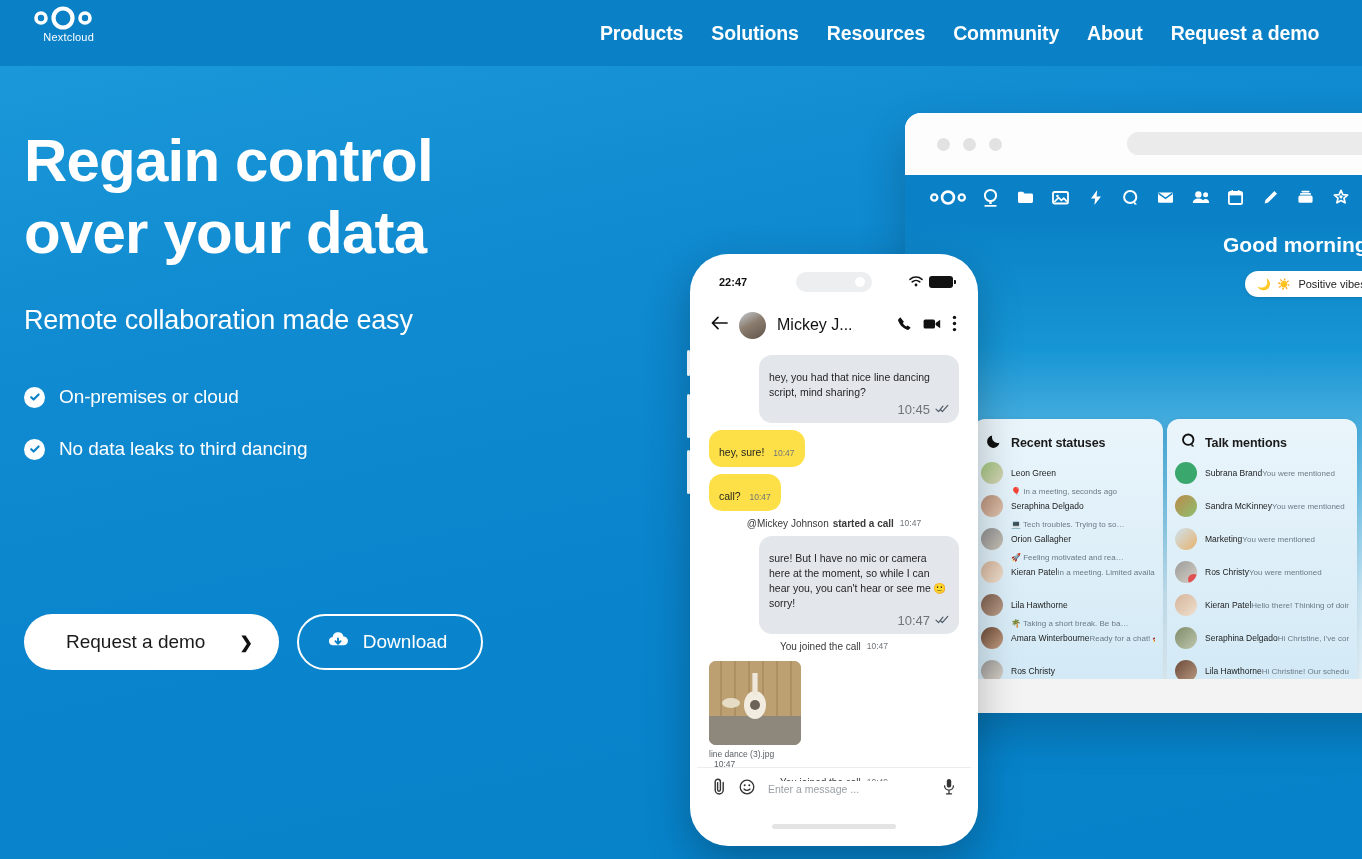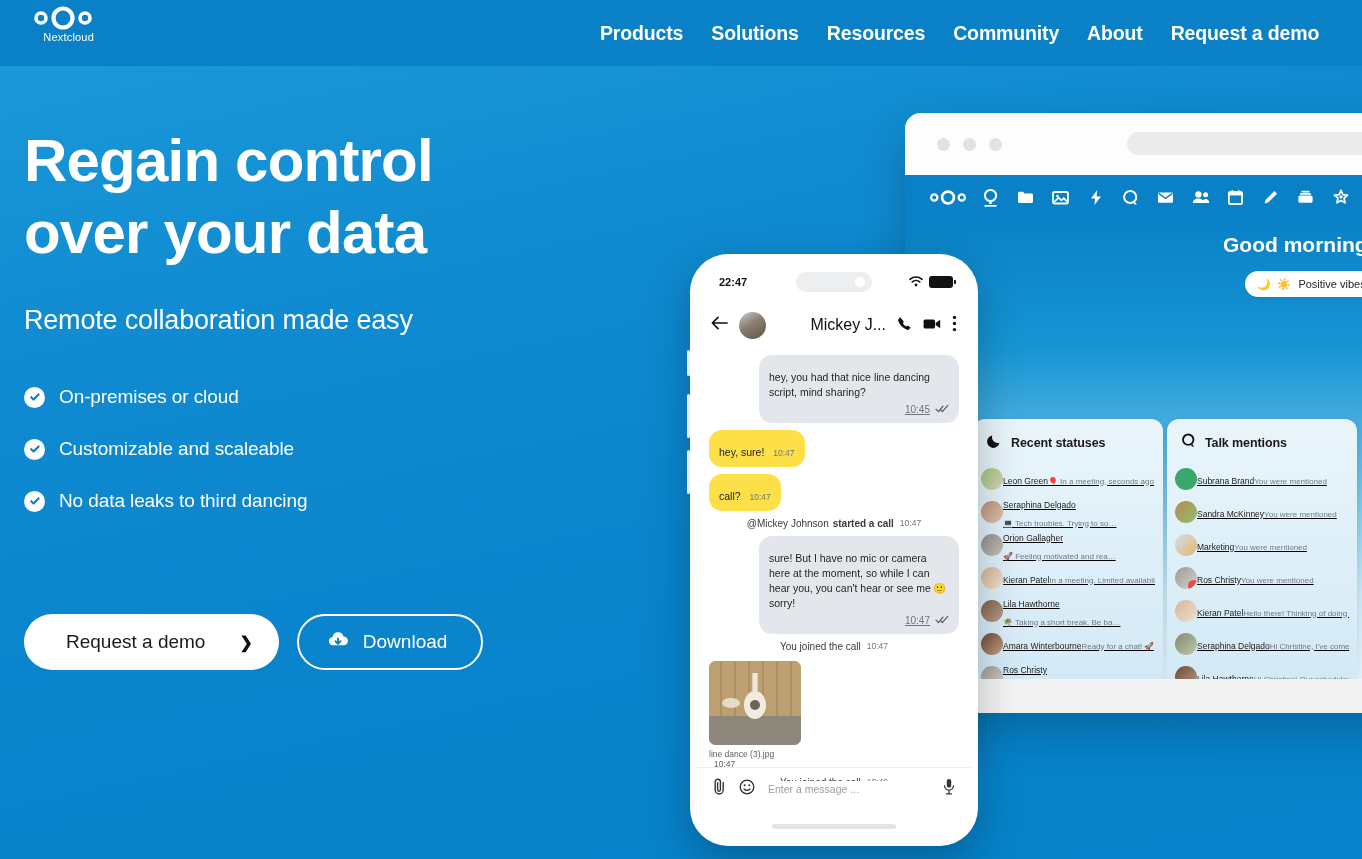--- a/index.html
+++ b/index.html
@@ -152,23 +152,22 @@
   .widget-mentions { left: 262px; top: 200px; width: 190px; height: 295px; }
   .widget-head {
     display: flex; align-items: center; gap: 9px;
     padding: 14px 0 10px 14px;
   }
   .widget-head .wt {
     font-size: 12.5px; font-weight: bold; color: #1a1a1a; letter-spacing: -.1px;
   }
   .widget-list { padding: 0 8px; }
   .wrow {
-    display: flex; align-items: center; gap: 0;
+    display: flex; align-items: flex-start; gap: 8px;
     height: 33px;
-    text-decoration: underline;
   }
   .wavatar {
     width: 22px; height: 22px; border-radius: 50%;
     flex: 0 0 22px; position: relative; overflow: hidden;
   }
   .wavatar .badge {
     position: absolute; right: -2px; bottom: -2px;
     width: 11px; height: 11px; border-radius: 50%;
     font-size: 7px; display: flex; align-items: center; justify-content: center;
     background: #ffffff;
@@ -238,38 +237,37 @@
     height: 44px; display: flex; align-items: center;
     padding: 0 14px; gap: 11px; border-bottom: 0;
   }
   .chat-avatar {
     width: 27px; height: 27px; border-radius: 50%;
     flex: 0 0 27px; overflow: hidden;
   }
   .chat-title {
     font-size: 16px; color: #111; flex: 1; white-space: nowrap;
     overflow: hidden;
-    text-align: right;
   }
   .chat-head .hic { color: #111; cursor: pointer; }
   .chat-body {
     padding: 8px 12px 0 12px; position: relative;
     height: 434px; overflow: hidden;
   }
   .bubble {
     border-radius: 13px; padding: 15px 10px 6px 10px;
     font-size: 10.5px; line-height: 15px; color: #1f1f1f;
     display: inline-block; max-width: 200px;
   }
   .b-in { background: #fde047; }
   .b-out { background: #e3e7ec; }
   .row-r { display: flex; justify-content: flex-end; margin-bottom: 7px; }
   .row-l { display: flex; justify-content: flex-start; margin-bottom: 7px; }
   .row-c { display: flex; justify-content: center; margin-bottom: 7px; }
-  .meta { font-size: 10px; color: #70757a; text-decoration: underline; }
+  .meta { font-size: 13px; color: #70757a; }
   .bub-meta {
     display: flex; align-items: center; justify-content: flex-end;
     gap: 5px; margin-top: 2px;
   }
   .inline-time { font-size: 8.5px; color: #70757a; margin-left: 6px; }
   .sys-msg { font-size: 10px; color: #3a3a3a; }
   .attach { width: 92px; margin-top: 2px; }
   .attach-img {
     width: 92px; height: 84px; border-radius: 7px; overflow: hidden;
     position: relative;
@@ -318,28 +316,20 @@
   <div class="hero-sub">Remote collaboration made easy</div>
 
   <div class="bullets">
     <div class="bullet">
       <span class="check-icon">
         <svg width="12" height="12" viewBox="0 0 12 12">
             <path d="M2.2 6.2 L4.6 8.6 L9.6 3.4" fill="none" stroke="#0a81c6" stroke-width="2.1" stroke-linecap="round" stroke-linejoin="round"></path>
           </svg>
       </span>
       <span class="bullet-label">On-premises or cloud</span>
-    </div>
-    <div class="bullet">
-      <span class="check-icon">
-        <svg width="12" height="12" viewBox="0 0 12 12">
-            <path d="M2.2 6.2 L4.6 8.6 L9.6 3.4" fill="none" stroke="#0a81c6" stroke-width="2.1" stroke-linecap="round" stroke-linejoin="round"></path>
-          </svg>
-      </span>
-      <span class="bullet-label">Customizable and scaleable</span>
     </div>
     <div class="bullet">
       <span class="check-icon">
         <svg width="12" height="12" viewBox="0 0 12 12">
             <path d="M2.2 6.2 L4.6 8.6 L9.6 3.4" fill="none" stroke="#0a81c6" stroke-width="2.1" stroke-linecap="round" stroke-linejoin="round"></path>
           </svg>
       </span>
       <span class="bullet-label">No data leaks to third dancing</span>
     </div>
   </div>

